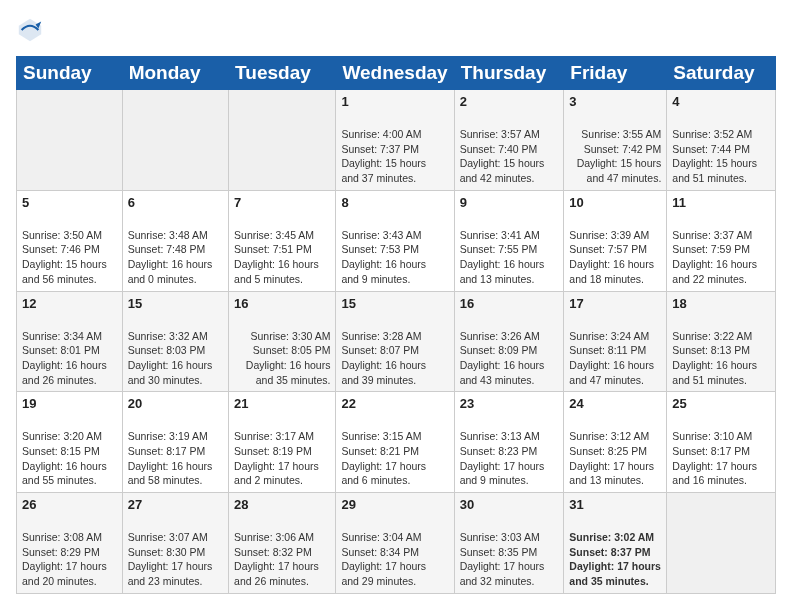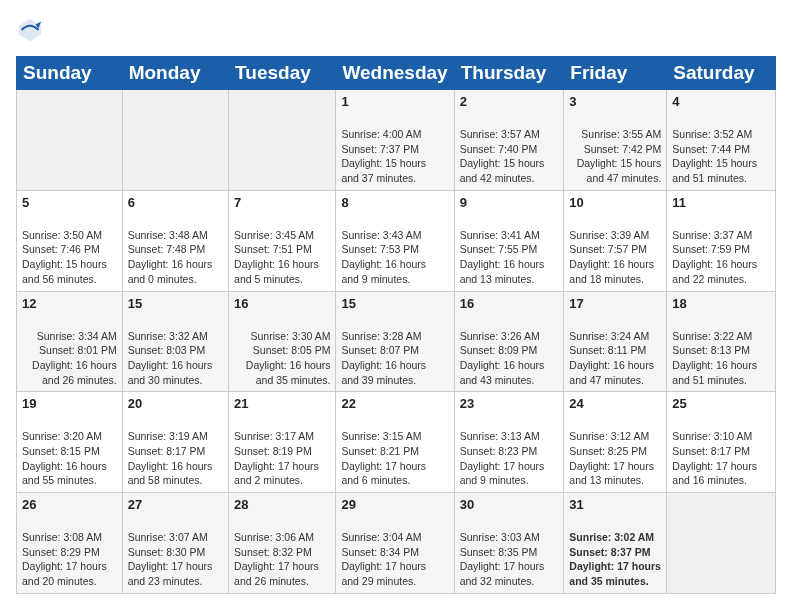--- a/index.html
+++ b/index.html
@@ -206,21 +206,21 @@
           <span class="day-num">11</span>
           <div class="day-info" style="white-space: pre-line;">Sunrise: 3:37 AM
 Sunset: 7:59 PM
 Daylight: 16 hours
 and 22 minutes.</div>
         </td>
       </tr>
       <tr>
         <td>
           <span class="day-num">12</span>
-          <div class="day-info" style="white-space: pre-line; text-align: right;">Sunrise: 3:34 AM
+          <div class="day-info" style="white-space: pre-line;">Sunrise: 3:34 AM
 Sunset: 8:01 PM
 Daylight: 16 hours
 and 26 minutes.</div>
         </td>
         <td>
           <span class="day-num">15</span>
           <div class="day-info" style="white-space: pre-line;">Sunrise: 3:32 AM
 Sunset: 8:03 PM
 Daylight: 16 hours
 and 30 minutes.</div>

